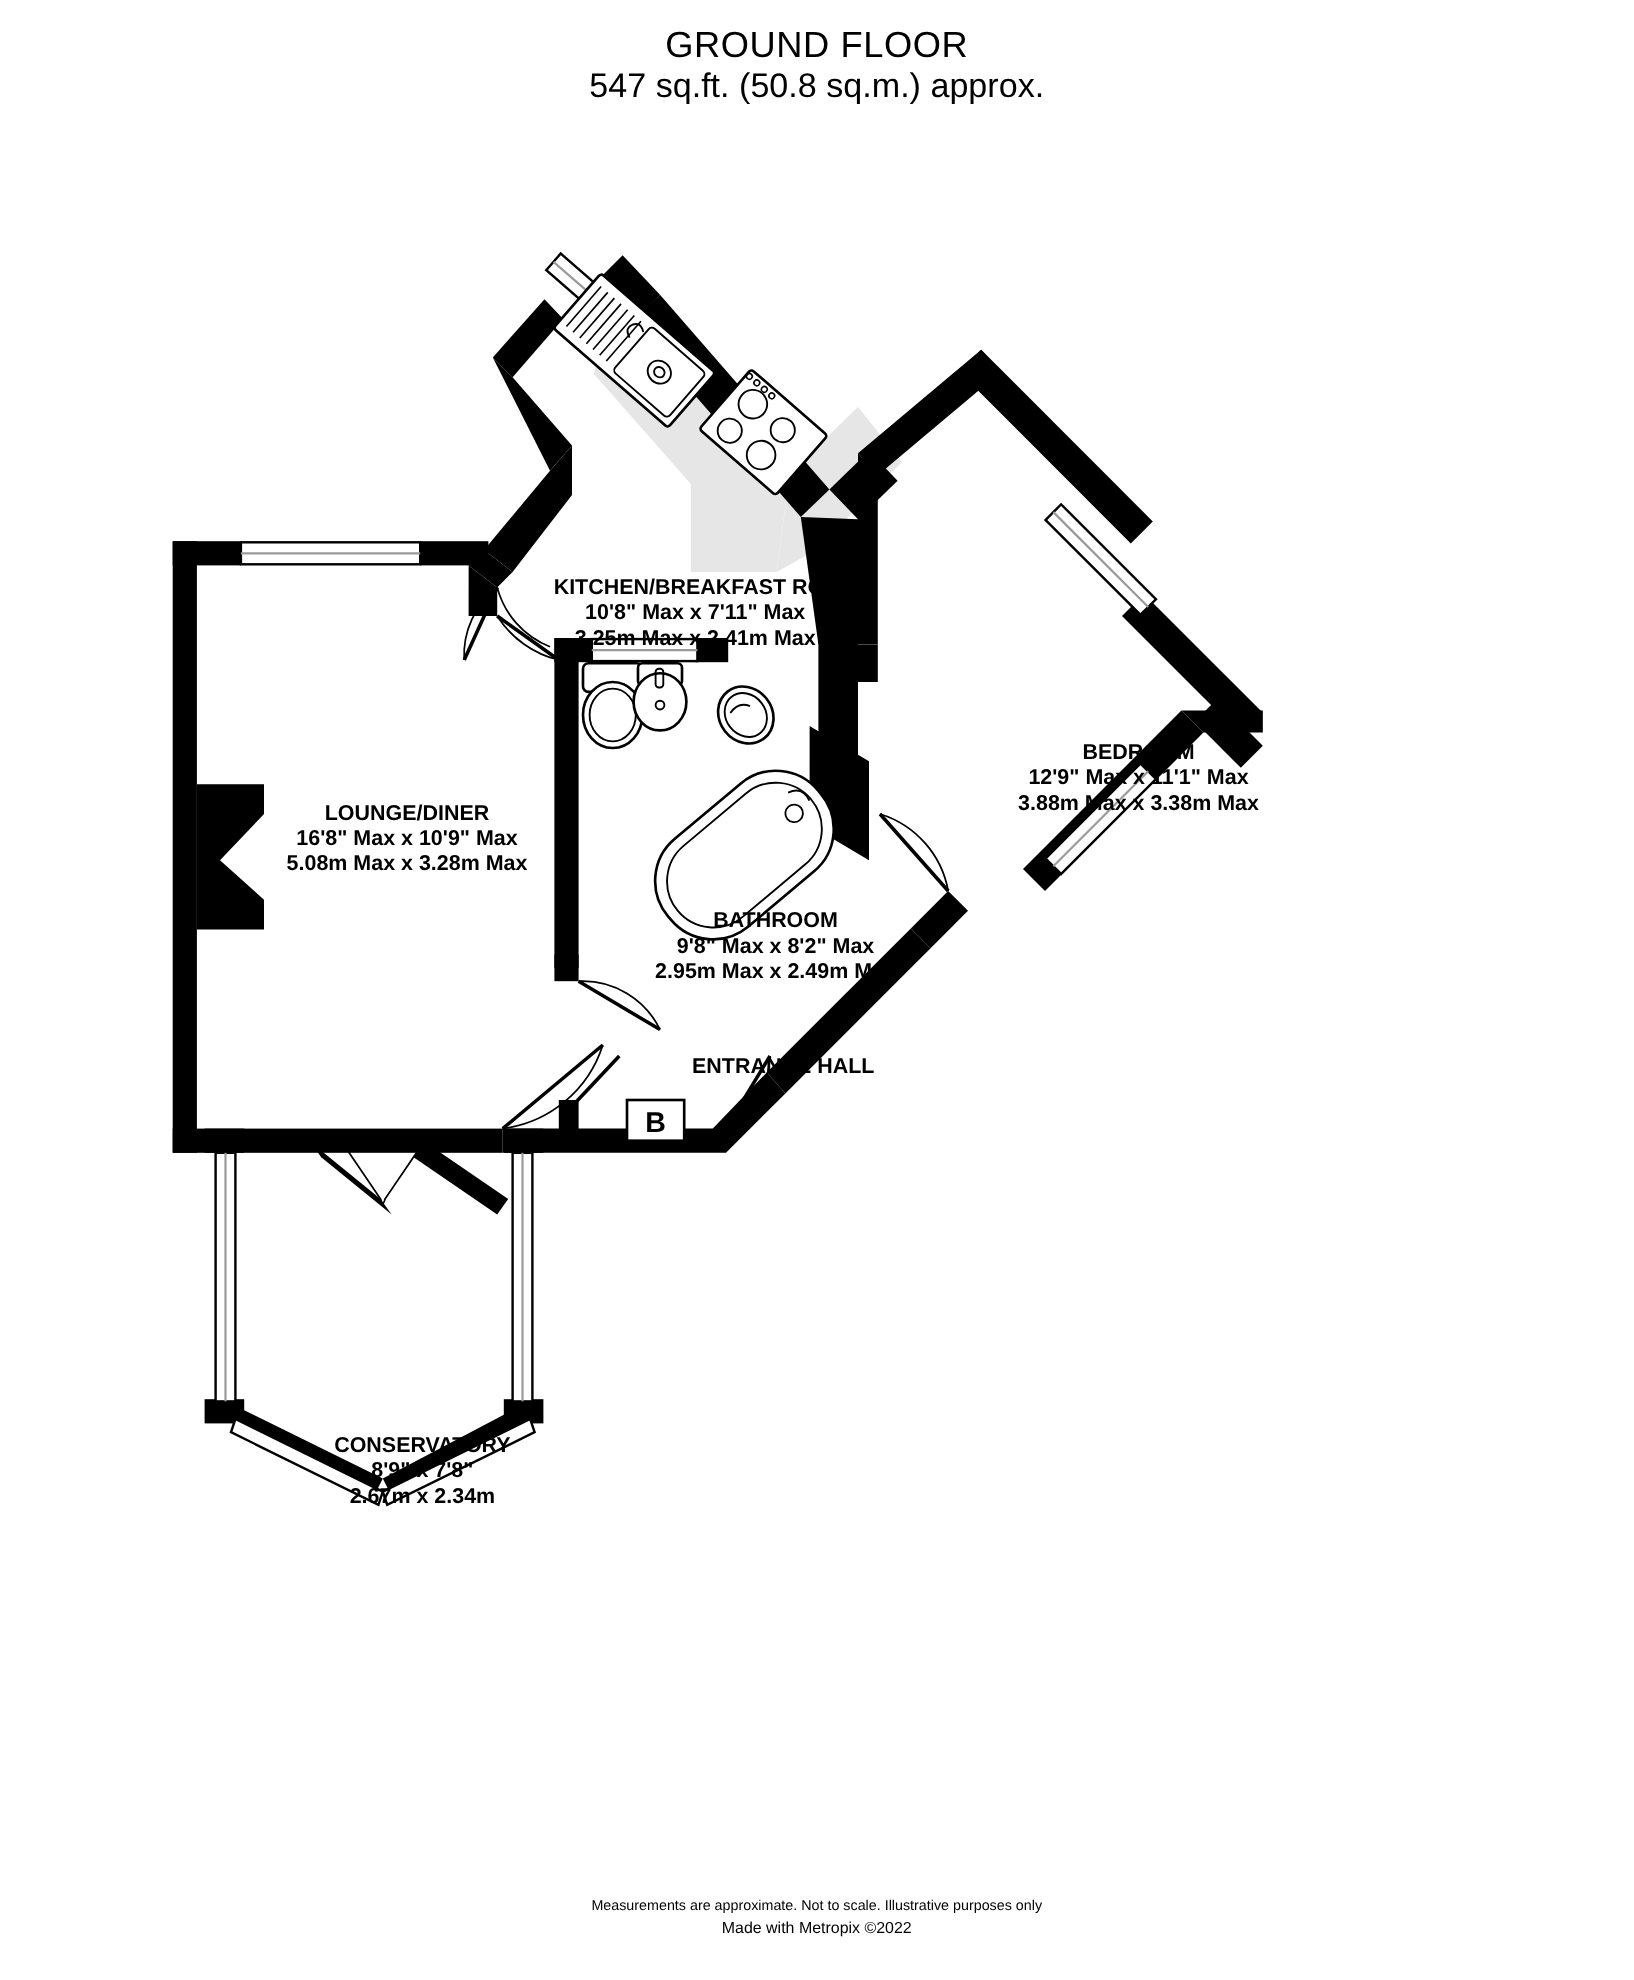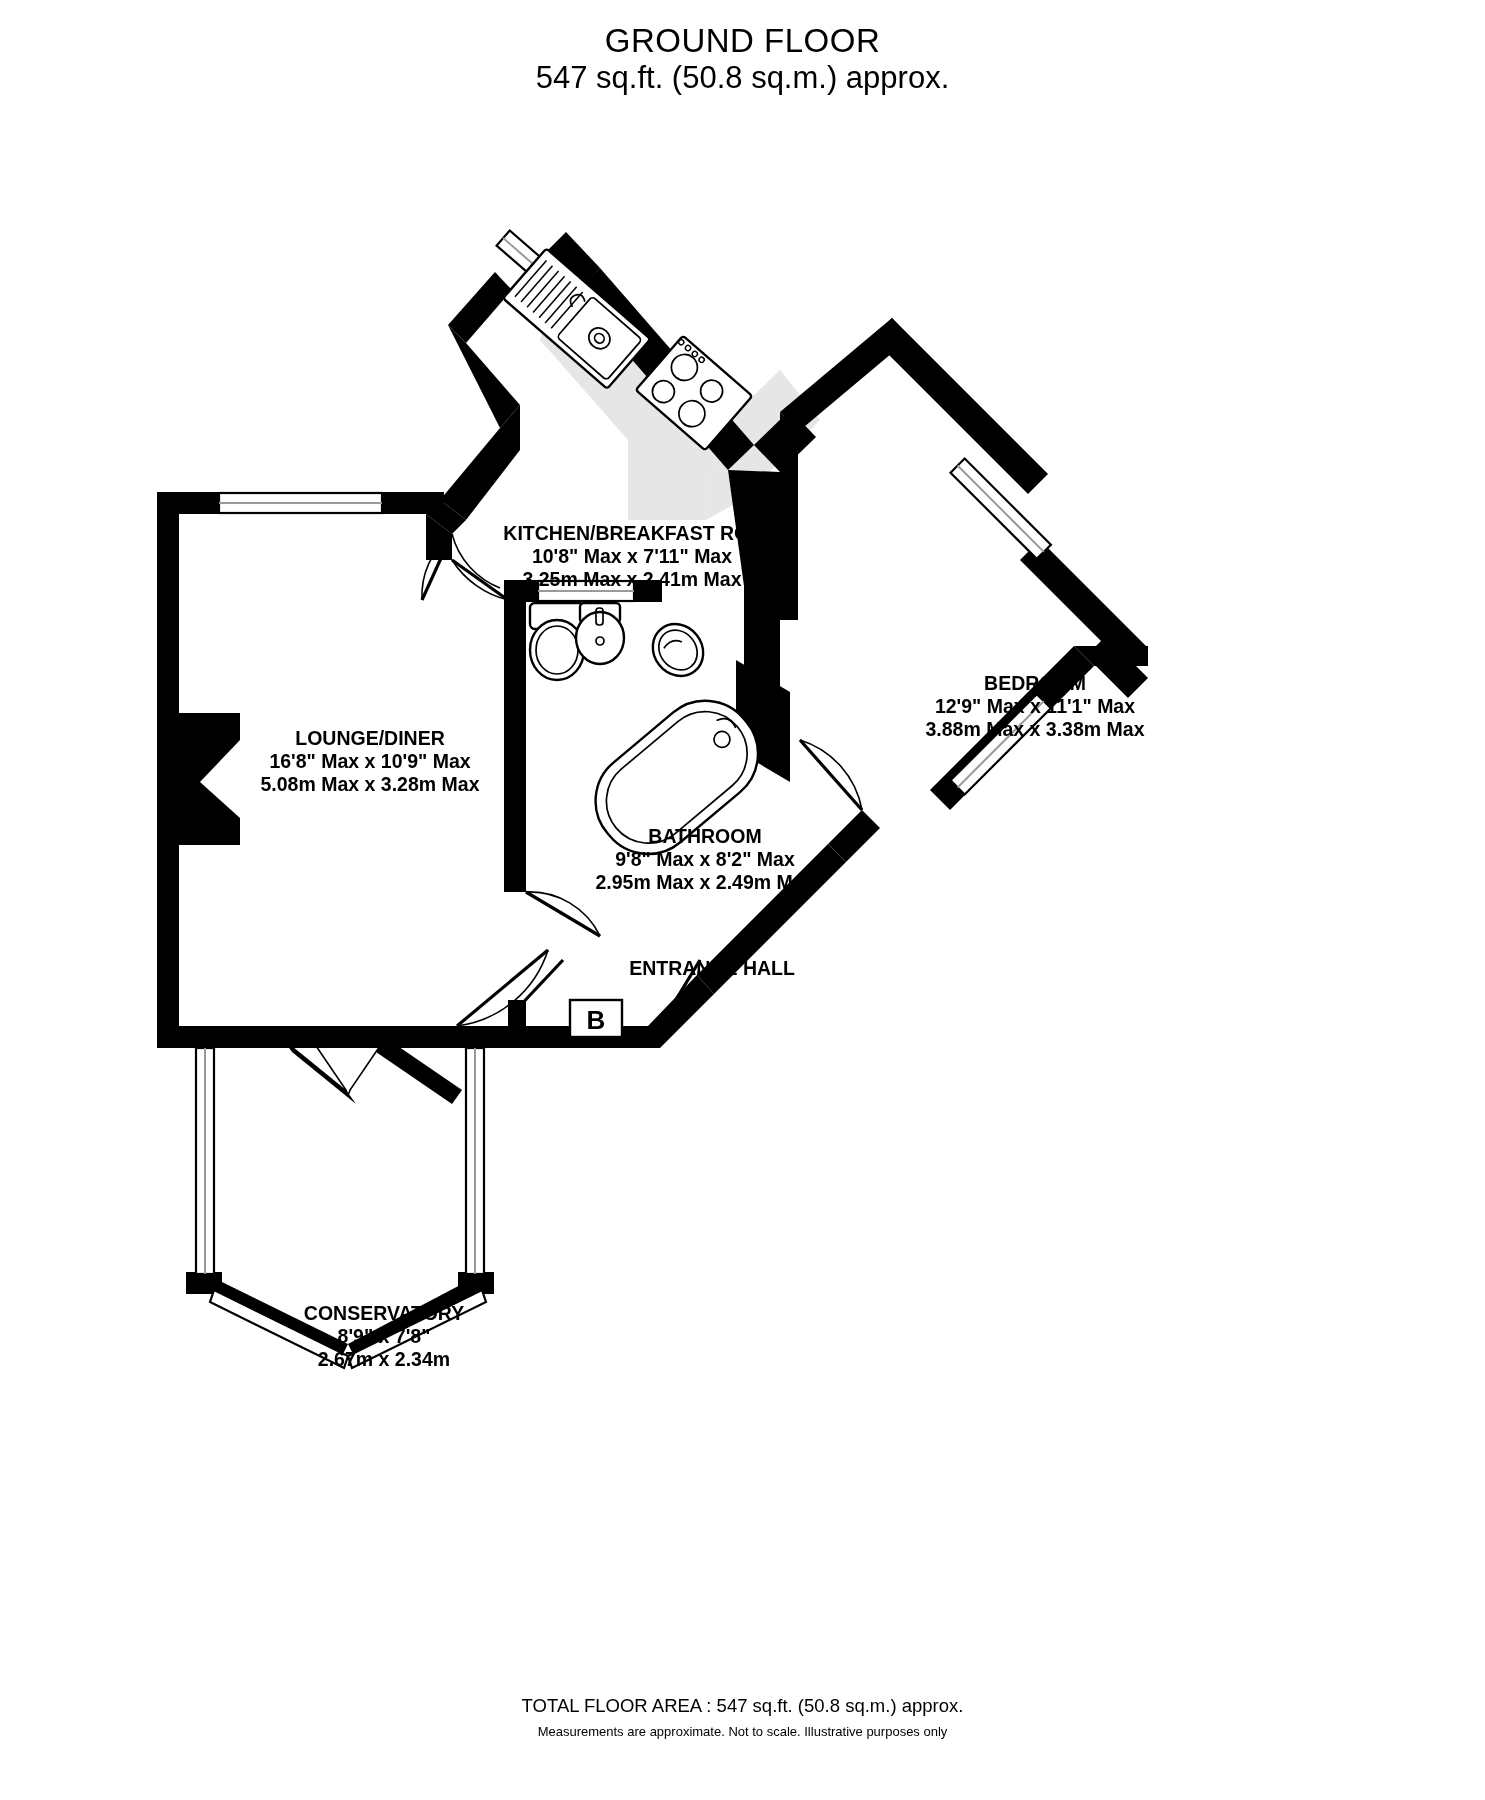--- a/index.html
+++ b/index.html
@@ -334,16 +334,16 @@
       <text class="lbl-room" x="712" y="975">ENTRANCE HALL</text>
     </g>
 
     <g>
       <text class="lbl-room" x="384" y="1320">CONSERVATORY</text>
       <text class="lbl-dim" x="384" y="1343">8'9"  x 7'8"</text>
       <text class="lbl-dim" x="384" y="1366">2.67m  x 2.34m</text>
     </g>
   </svg>
 
-  <div class="footer" id="foot-total">TOTAL FLOOR AREA : 547 sq.ft. (50.8 sq.m.) approx.</div>
   <div class="footer" id="foot-note">Measurements are approximate.  Not to scale.  Illustrative purposes only</div>
+  <div class="footer" id="foot-made">Made with Metropix ©2022</div>
 
 </div>
 
 </body></html>

